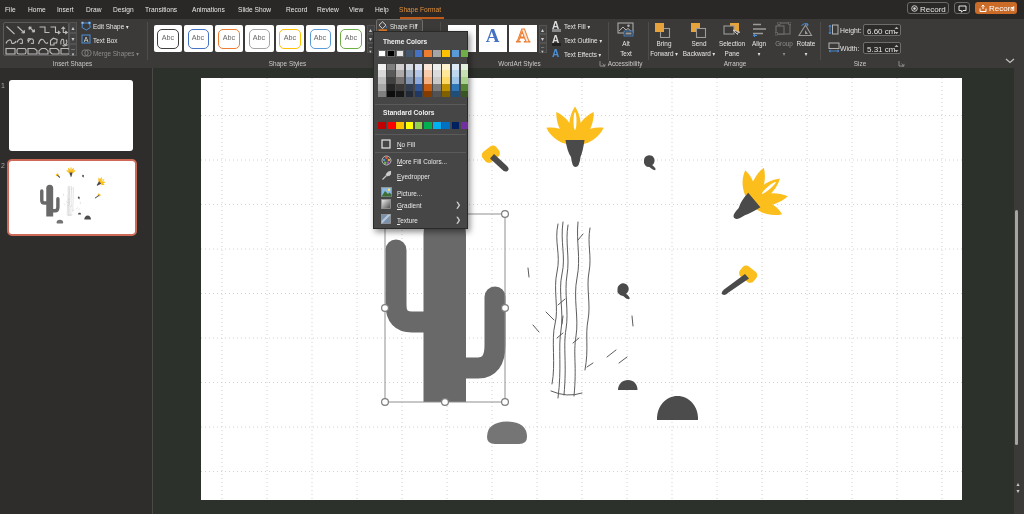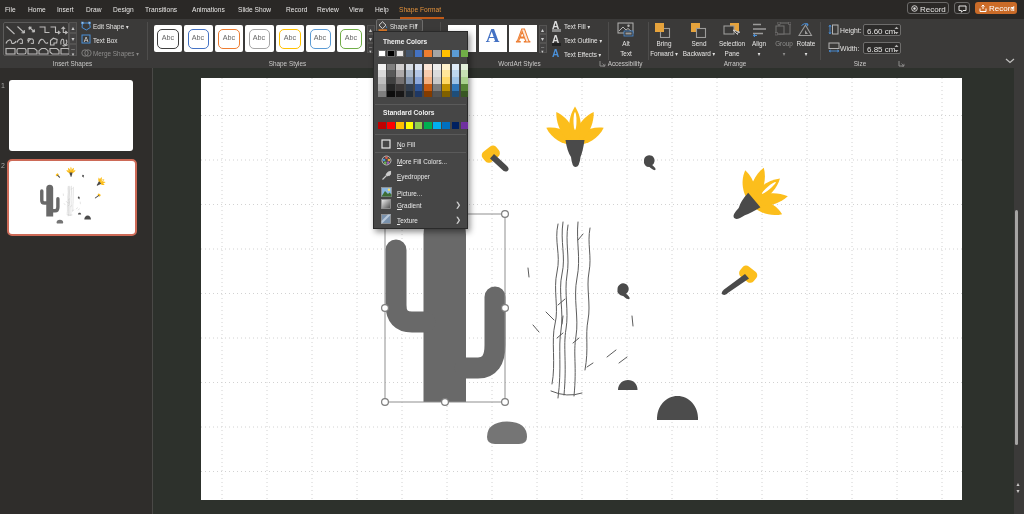--- a/index.html
+++ b/index.html
@@ -234,21 +234,21 @@
           <path d="M0.5 3L2.5 0.8 4.5 3z" fill="#b5b4b3"></path>
           <path d="M0.5 6L2.5 8.2 4.5 6z" fill="#b5b4b3"></path>
         </svg>
     </div>
     <svg class="abs" style="left:828px;top:23px" width="12" height="11" viewBox="0 0 12 11">
         <rect x="1" y="1" width="10" height="5.5" fill="none" stroke="#b5b4b3" stroke-width="1"></rect>
         <path d="M1.5 9h9M2.8 8L1 9l1.8 1M9.2 8L11 9l-1.8 1" stroke="#4a90d9" stroke-width=".9" fill="none"></path>
       </svg>
     <span class="rtxt" style="left:840px;top:25px;font-size:8px">Width:</span>
     <div class="abs" style="left:863px;top:23px;width:38px;height:11.5px;background:#2c2b2a;border:1px solid #6e6d6c;border-radius:2px">
-      <span class="abs" style="left:3px;top:1.5px;font-size:8px;color:#e6e5e4">6.85 cm</span>
+      <span class="abs" style="left:3px;top:1.5px;font-size:8px;color:#e6e5e4">5.31 cm</span>
       <svg class="abs" style="right:1.5px;top:1px" width="5" height="9" viewBox="0 0 5 9">
           <path d="M0.5 3L2.5 0.8 4.5 3z" fill="#b5b4b3"></path>
           <path d="M0.5 6L2.5 8.2 4.5 6z" fill="#b5b4b3"></path>
         </svg>
     </div>
     <div class="glabel" style="left:820px;width:80px">Size</div>
     <svg class="abs" style="left:898px;top:41px" width="7" height="7" viewBox="0 0 7 7">
         <path d="M1 1v5h5" fill="none" stroke="#8d8c8b" stroke-width="1"></path>
         <path d="M3.5 3.5L6 6M6 3.8V6H3.8" stroke="#8d8c8b" stroke-width=".8" fill="none"></path>
       </svg>

